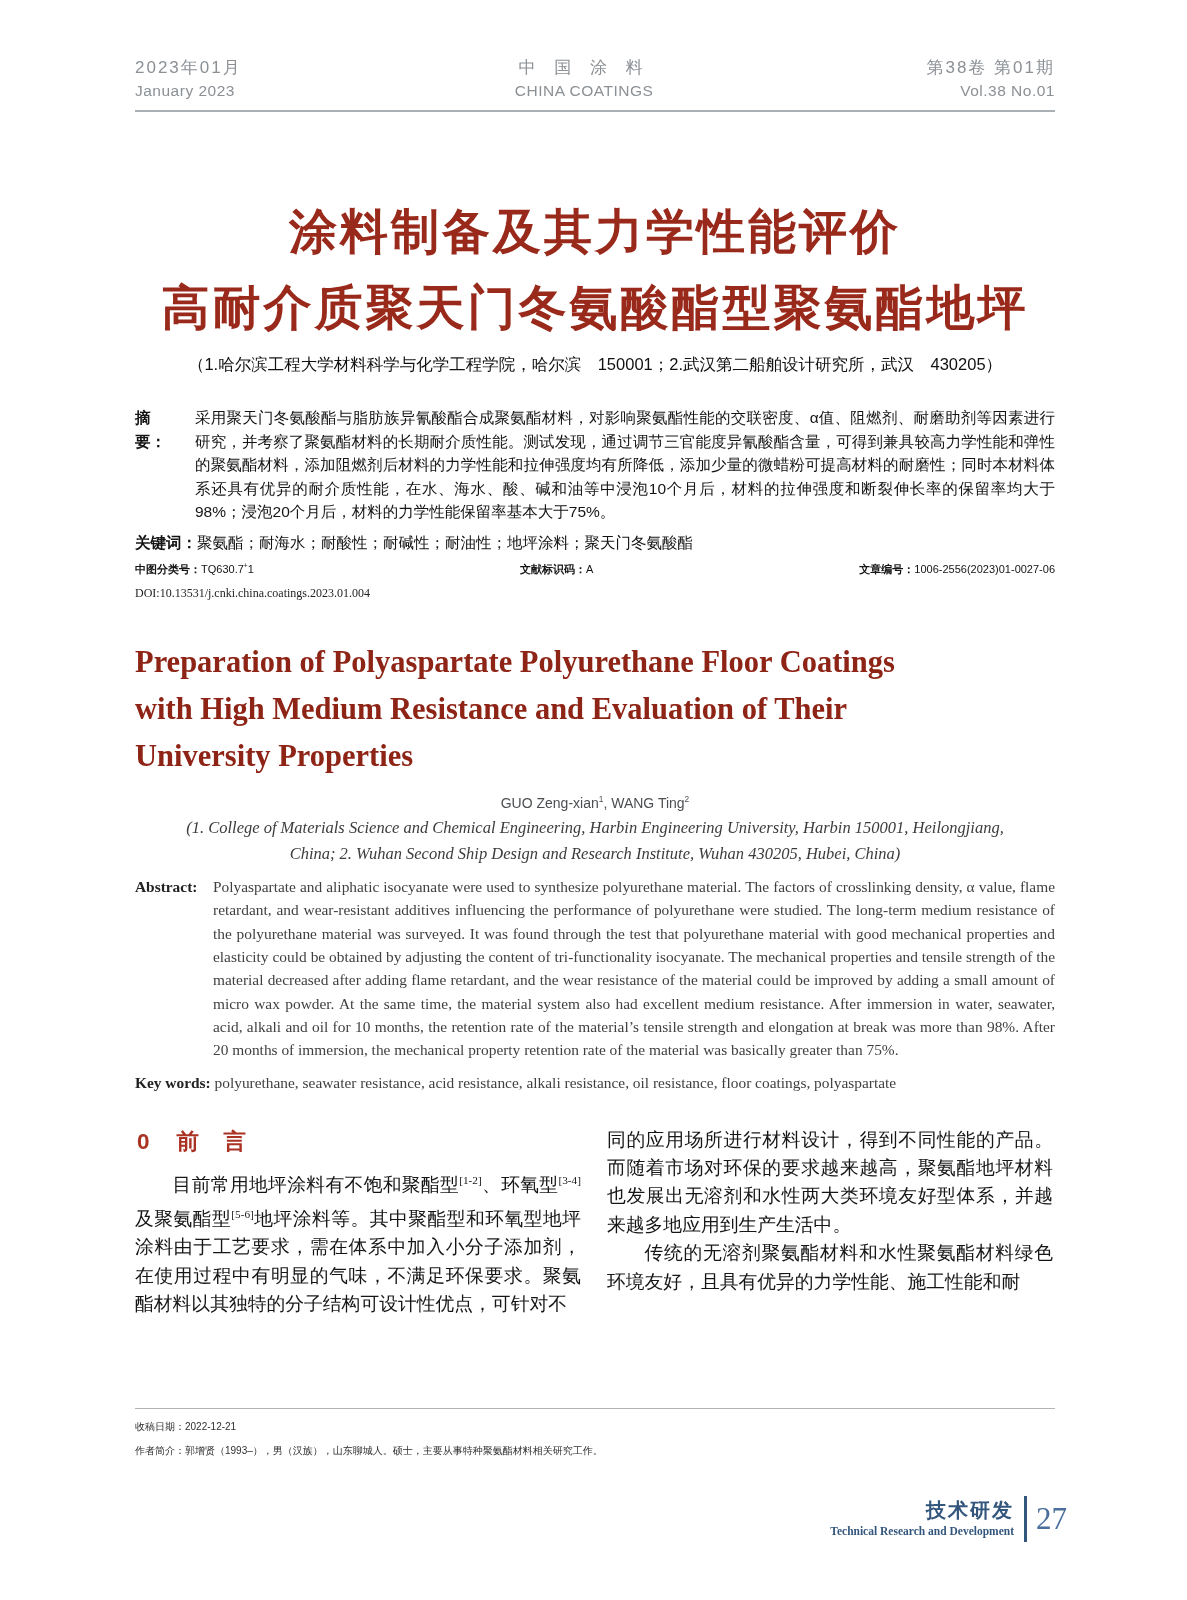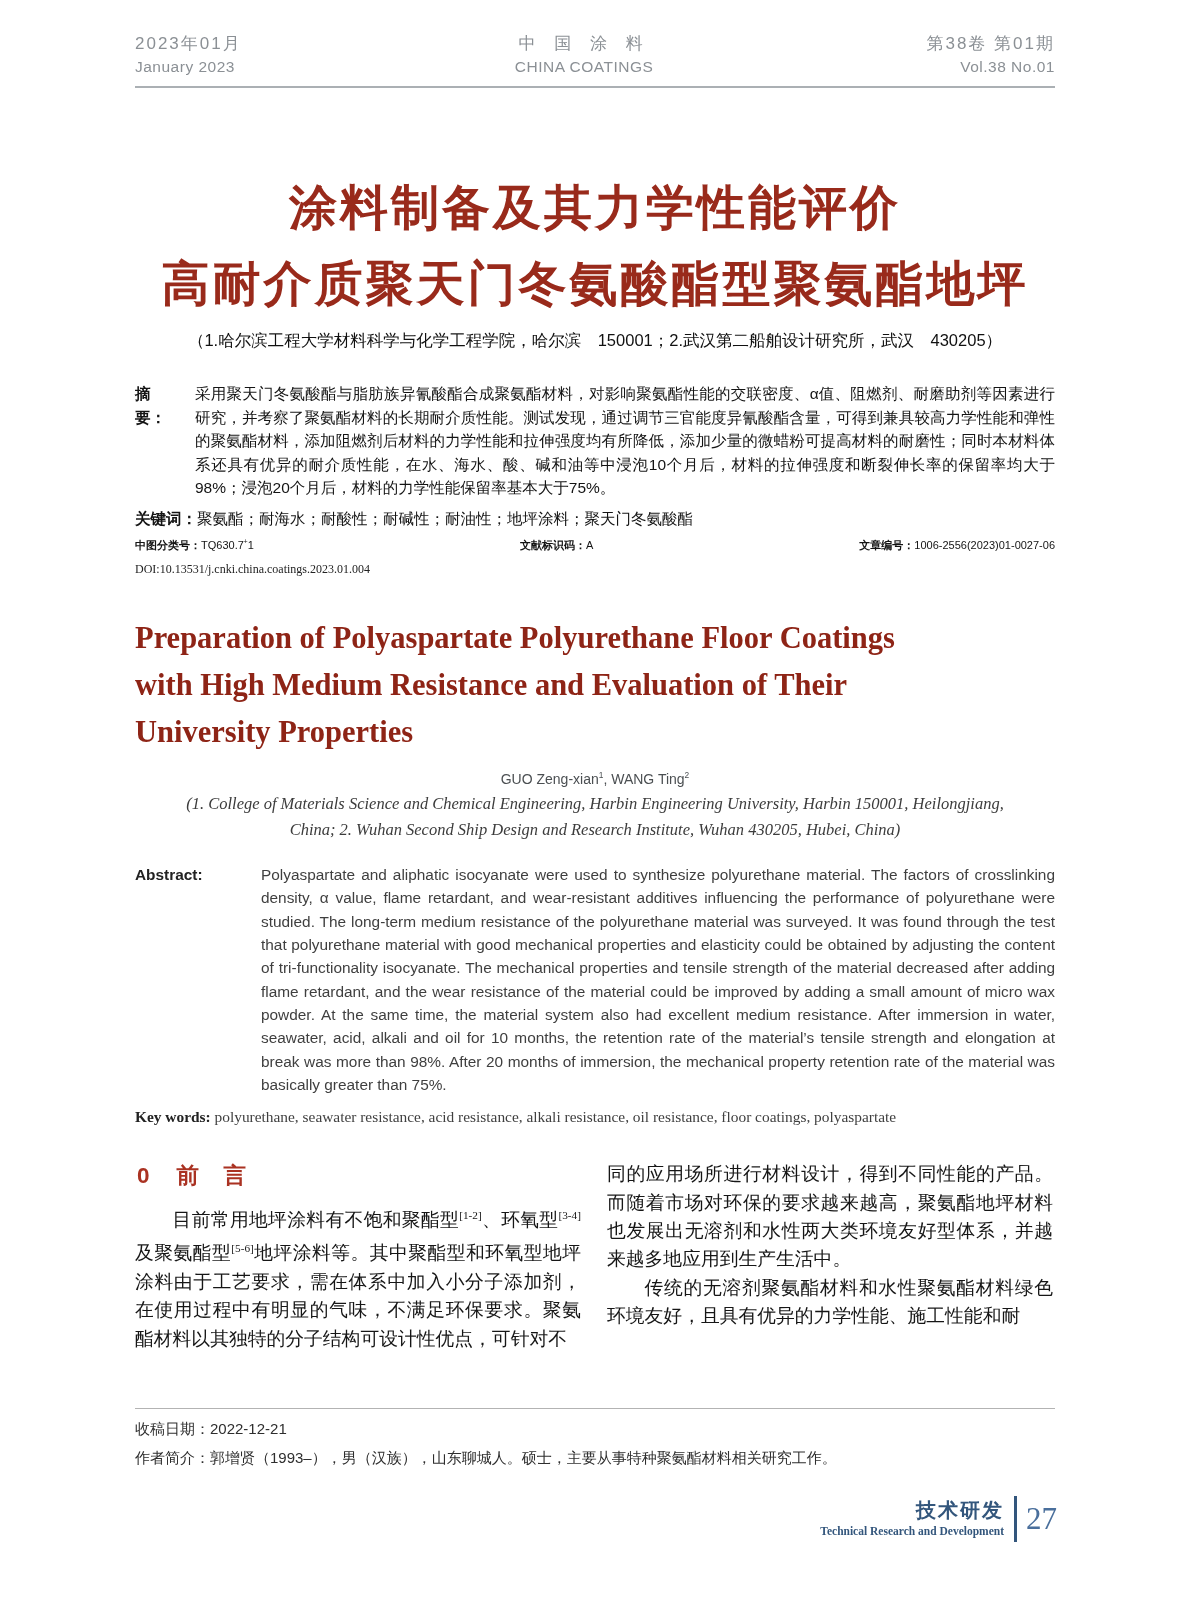--- a/index.html
+++ b/index.html
@@ -15,21 +15,21 @@
   .page{
     width:1187px;height:1600px;margin:0 auto;background:#ffffff;
     position:relative;overflow:hidden;
     font-family:"Liberation Sans",sans-serif;color:#141414;
   }
   .content{padding:0 132px 0 135px;}
 
   
   .journal-header{
     display:flex;justify-content:space-between;align-items:flex-end;
-    padding-top:32px;padding-bottom:8px;border-bottom:2px solid #abb0b4;
+    padding-top:56px;padding-bottom:8px;border-bottom:2px solid #abb0b4;
     color:var(--hgray);
   }
   .jh-block{line-height:23px;font-size:17px;}
   .jh-block .cn{letter-spacing:2px;}
   .jh-block .en{font-size:15.5px;letter-spacing:0.5px;}
   .jh-center{text-align:center;}
   .jh-center .cn{letter-spacing:7px;text-align:center;}
   .jh-right{text-align:right;}
 
   
@@ -61,22 +61,22 @@
     font-size:30.5px;line-height:47px;color:var(--red-en);
   }
   .authors-en{margin-top:14px;text-align:center;font-size:14px;color:#4b4f52;}
   .affil-en{
     margin-top:5px;text-align:center;font-family:"Liberation Serif",serif;
     font-style:italic;font-size:16.5px;line-height:26px;color:#3c3c3c;
   }
 
   
   .abstract-en{
-    margin-top:20px;display:flex;font-family:Liberation Sans, sans-serif;
-    font-size:15.4px;line-height:23.3px;text-align:justify;color:#3f3f3f;gap:48px;
+    margin-top:8px;display:flex;font-family:Liberation Serif, serif;
+    font-size:15.4px;line-height:23.3px;text-align:justify;color:#3f3f3f;
   }
   .abstract-en .label{font-weight:bold;flex:none;width:78px;color:#222;}
   .abstract-en .body{flex:1;}
   .keywords-en{margin-top:12px;font-family:"Liberation Serif",serif;font-size:15.4px;color:#3f3f3f;}
   .keywords-en .label{font-weight:bold;color:#222;}
 
   
   .columns{margin-top:34px;display:flex;gap:26px;height:188px;overflow:hidden;}
   .col{
     width:446px;font-family:"Liberation Serif",serif;font-size:18.8px;
@@ -84,26 +84,26 @@
   }
   .section-heading{
     font-family:"Liberation Sans",sans-serif;color:var(--section-red);
     font-weight:bold;font-size:22.5px;margin:2px 0 10px 2px;letter-spacing:1px;
   }
   .section-heading .num{margin-right:26px;}
   .para-indent{text-indent:2em;}
   .col p{margin:0;}
 
   
-  .footnote{position:absolute;left:135px;right:132px;top:1408px;font-size:15px;color:#2e2e2e;}
+  .footnote{position:absolute;left:135px;right:132px;top:1408px;font-size:10px;color:#2e2e2e;}
   .footnote-rule{border-top:1.5px solid #b3b3b3;margin-bottom:11px;}
   .footnote-line{margin-bottom:10px;}
 
   
-  .page-footer{position:absolute;top:1496px;right:130px;display:flex;align-items:center;}
+  .page-footer{position:absolute;top:1496px;right:120px;display:flex;align-items:center;}
   .pf-text{text-align:right;line-height:1;color:var(--fblue);}
   .pf-cn{font-size:20px;font-weight:bold;letter-spacing:2px;margin-bottom:6px;}
   .pf-en{font-family:"Liberation Serif",serif;font-weight:bold;font-size:11.5px;}
   .pf-divider{width:3px;height:46px;background:var(--fblue);margin:0 9px 0 10px;}
   .pf-num{font-family:"Liberation Serif",serif;font-size:31px;color:var(--pnum);}
 </style>
 </head>
 <body>
 
 <div class="page">

